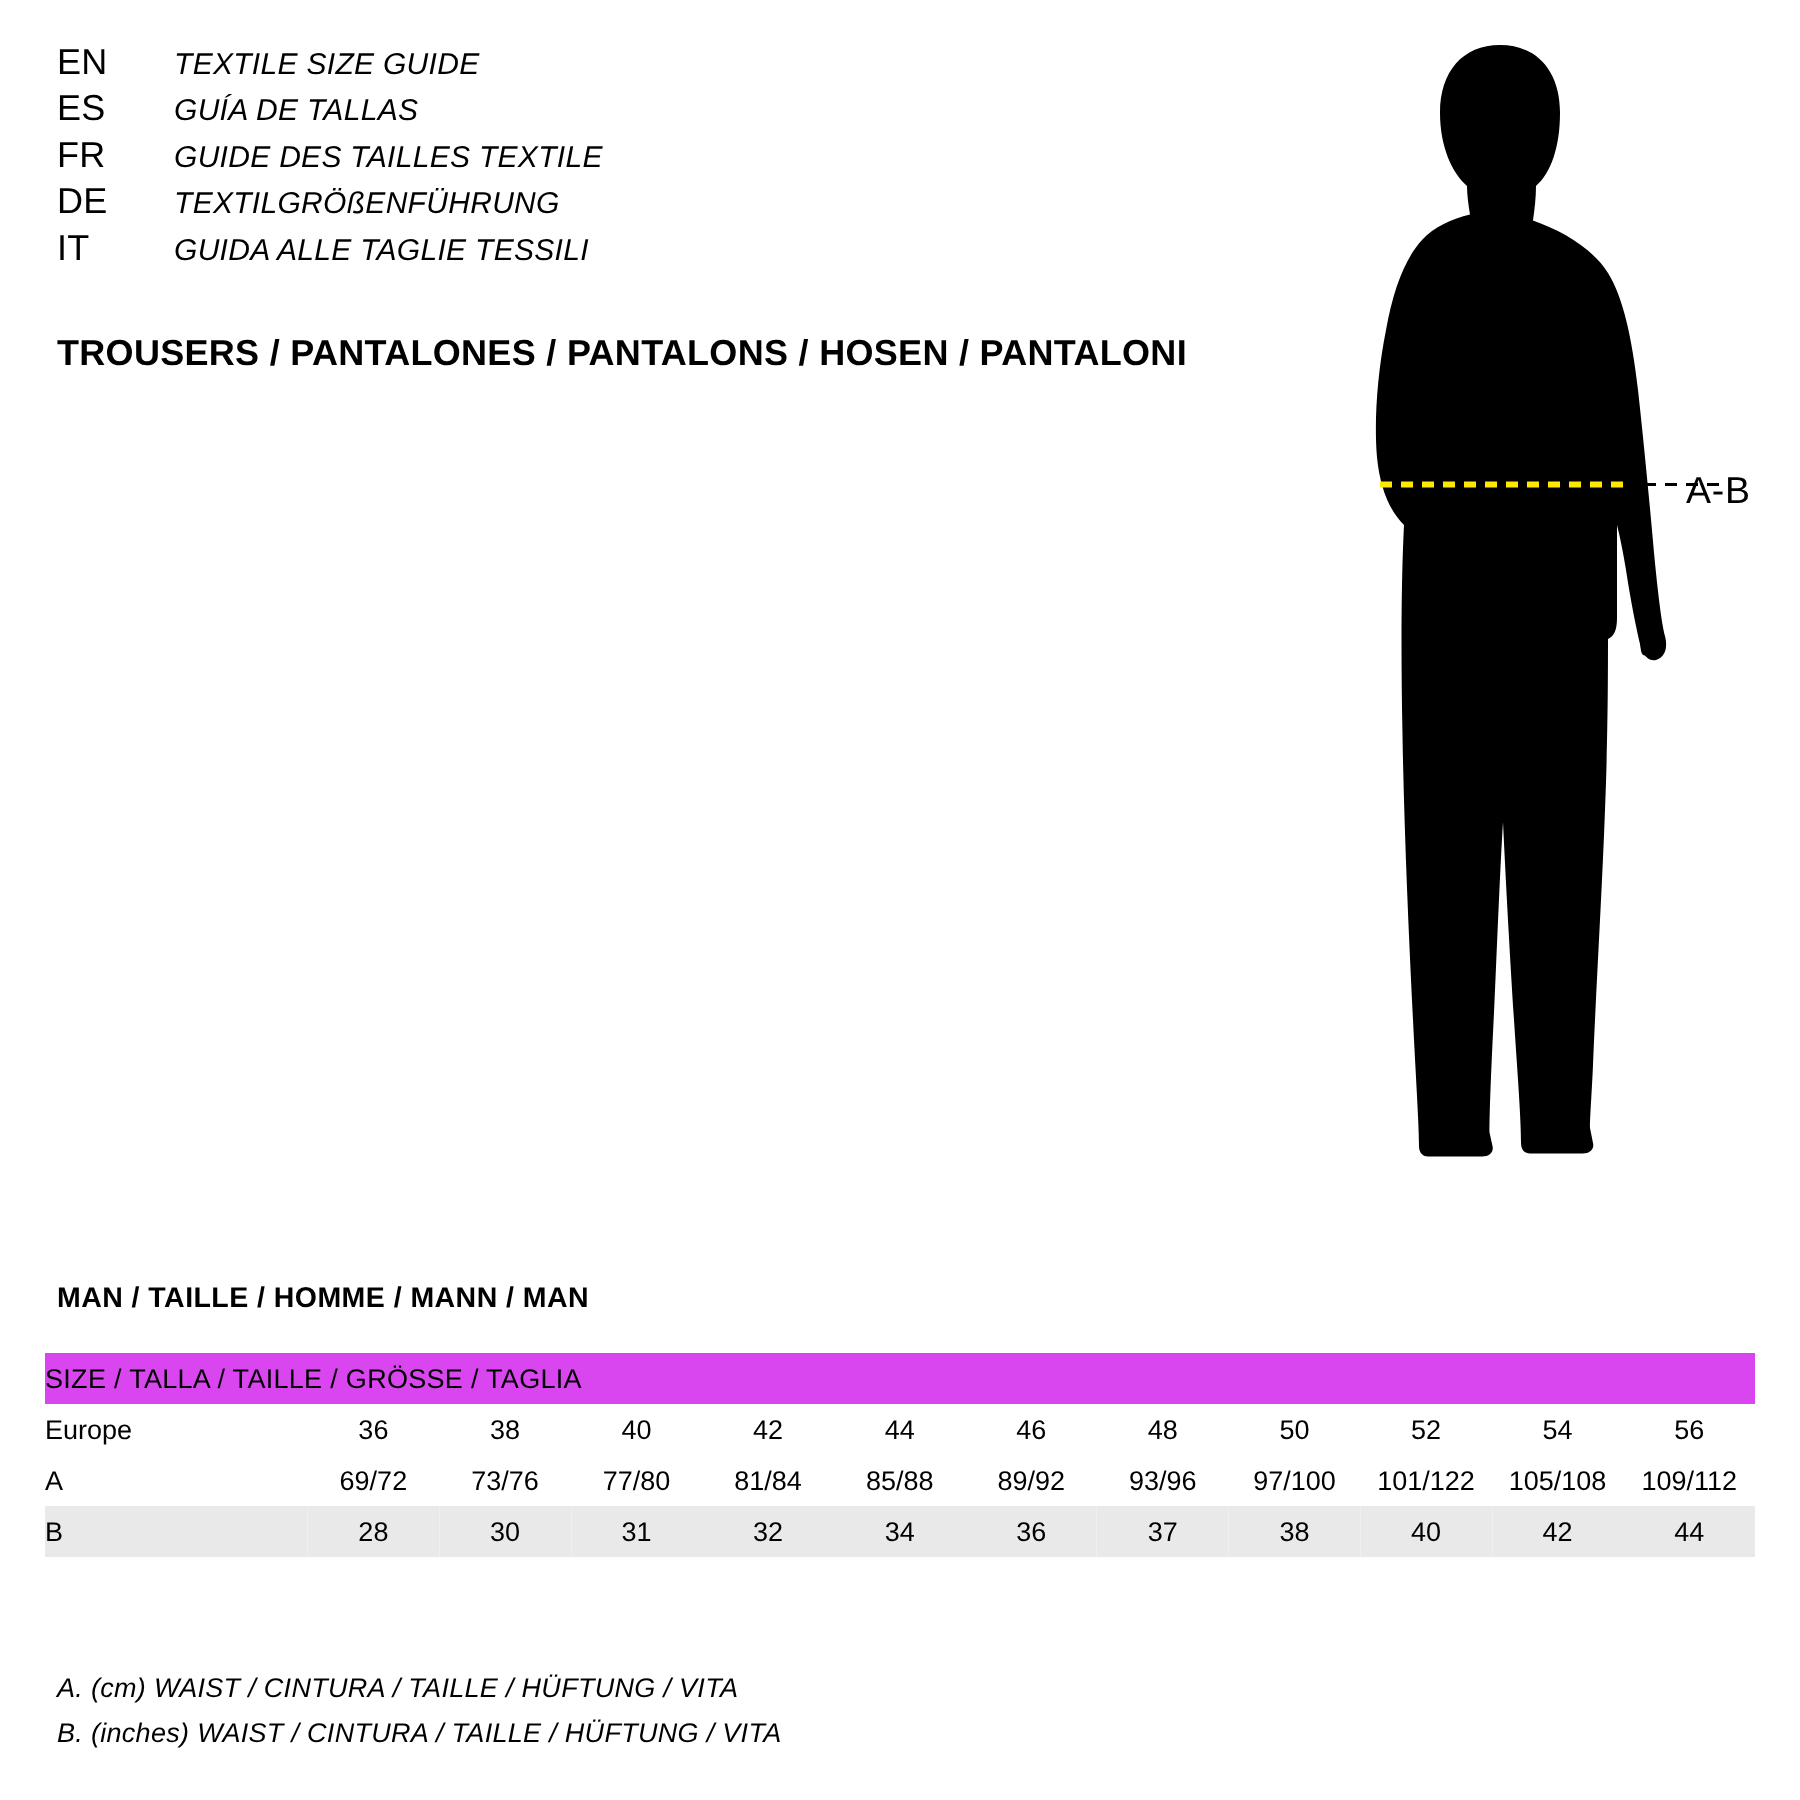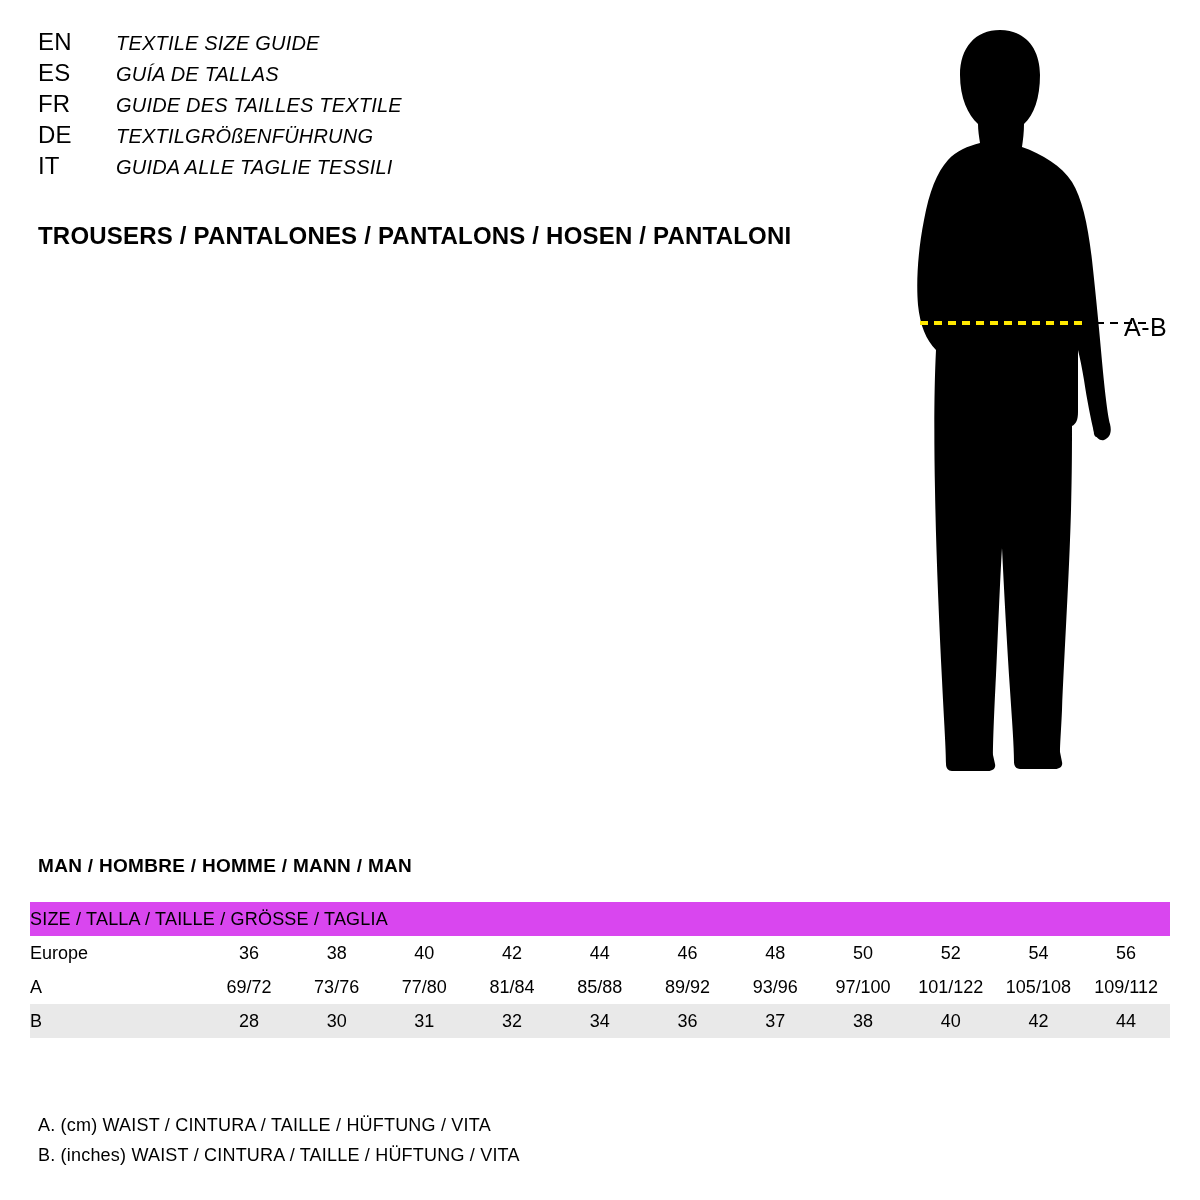--- a/index.html
+++ b/index.html
@@ -120,20 +120,21 @@
   }
 
   
   .footnotes {
     position: absolute;
     left: 38px;
     top: 1110px;
     font-size: 18px;
     line-height: 30px;
     letter-spacing: 0.2px;
+    font-style: italic;
   }
   .footnote { white-space: nowrap; }
 </style>
 </head>
 <body>
 
 <div class="page">
 
   <div class="lang-block">
     <div class="lang-row">
@@ -207,21 +208,21 @@
       <path fill="#000000" d="M284,395 C288,400 290,408 289,414 C288,418 285,418 284,414 C283,406 283,400 284,395 Z"></path>
 
       <line x1="110" y1="303" x2="272" y2="303" stroke="#ffe800" stroke-width="4" stroke-dasharray="8 6"></line>
 
       <line x1="272" y1="303" x2="338" y2="303" stroke="#000000" stroke-width="2" stroke-dasharray="8 6"></line>
     </svg>
     <span style="position:absolute;left:0;top:0;width:0;height:0;overflow:hidden;"></span>
   </div>
   <div class="ab-label">A-B</div>
 
-  <div class="section-label">MAN / HOMBRE / HOMME / MANN / MAN</div>
+  <div class="section-label">MAN / TAILLE / HOMME / MANN / MAN</div>
 
   <div class="table-wrap">
     <table class="size-table">
       <colgroup>
         <col style="width:175px">
         <col span="11" style="width:87.7px">
       </colgroup>
       <tbody>
         <tr class="row-header">
           <td colspan="12">SIZE / TALLA / TAILLE / GRÖSSE / TAGLIA</td>

